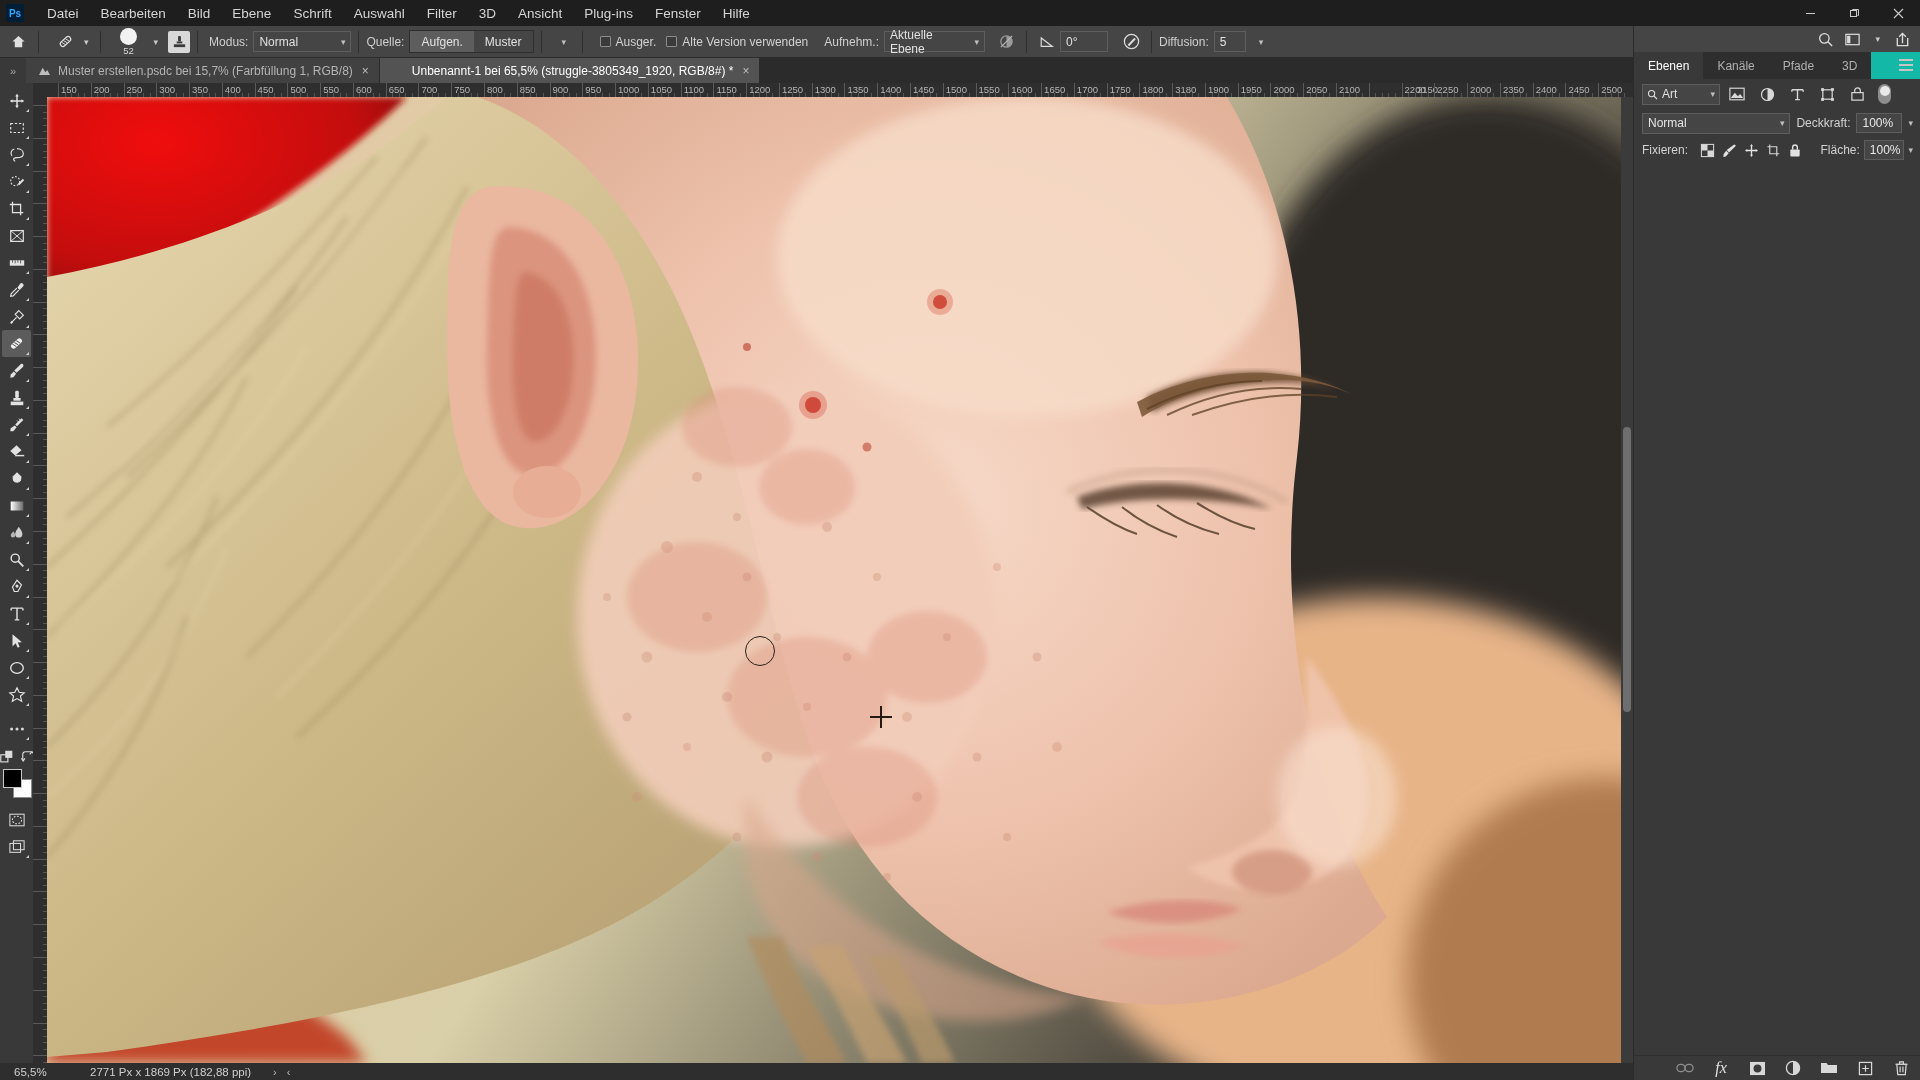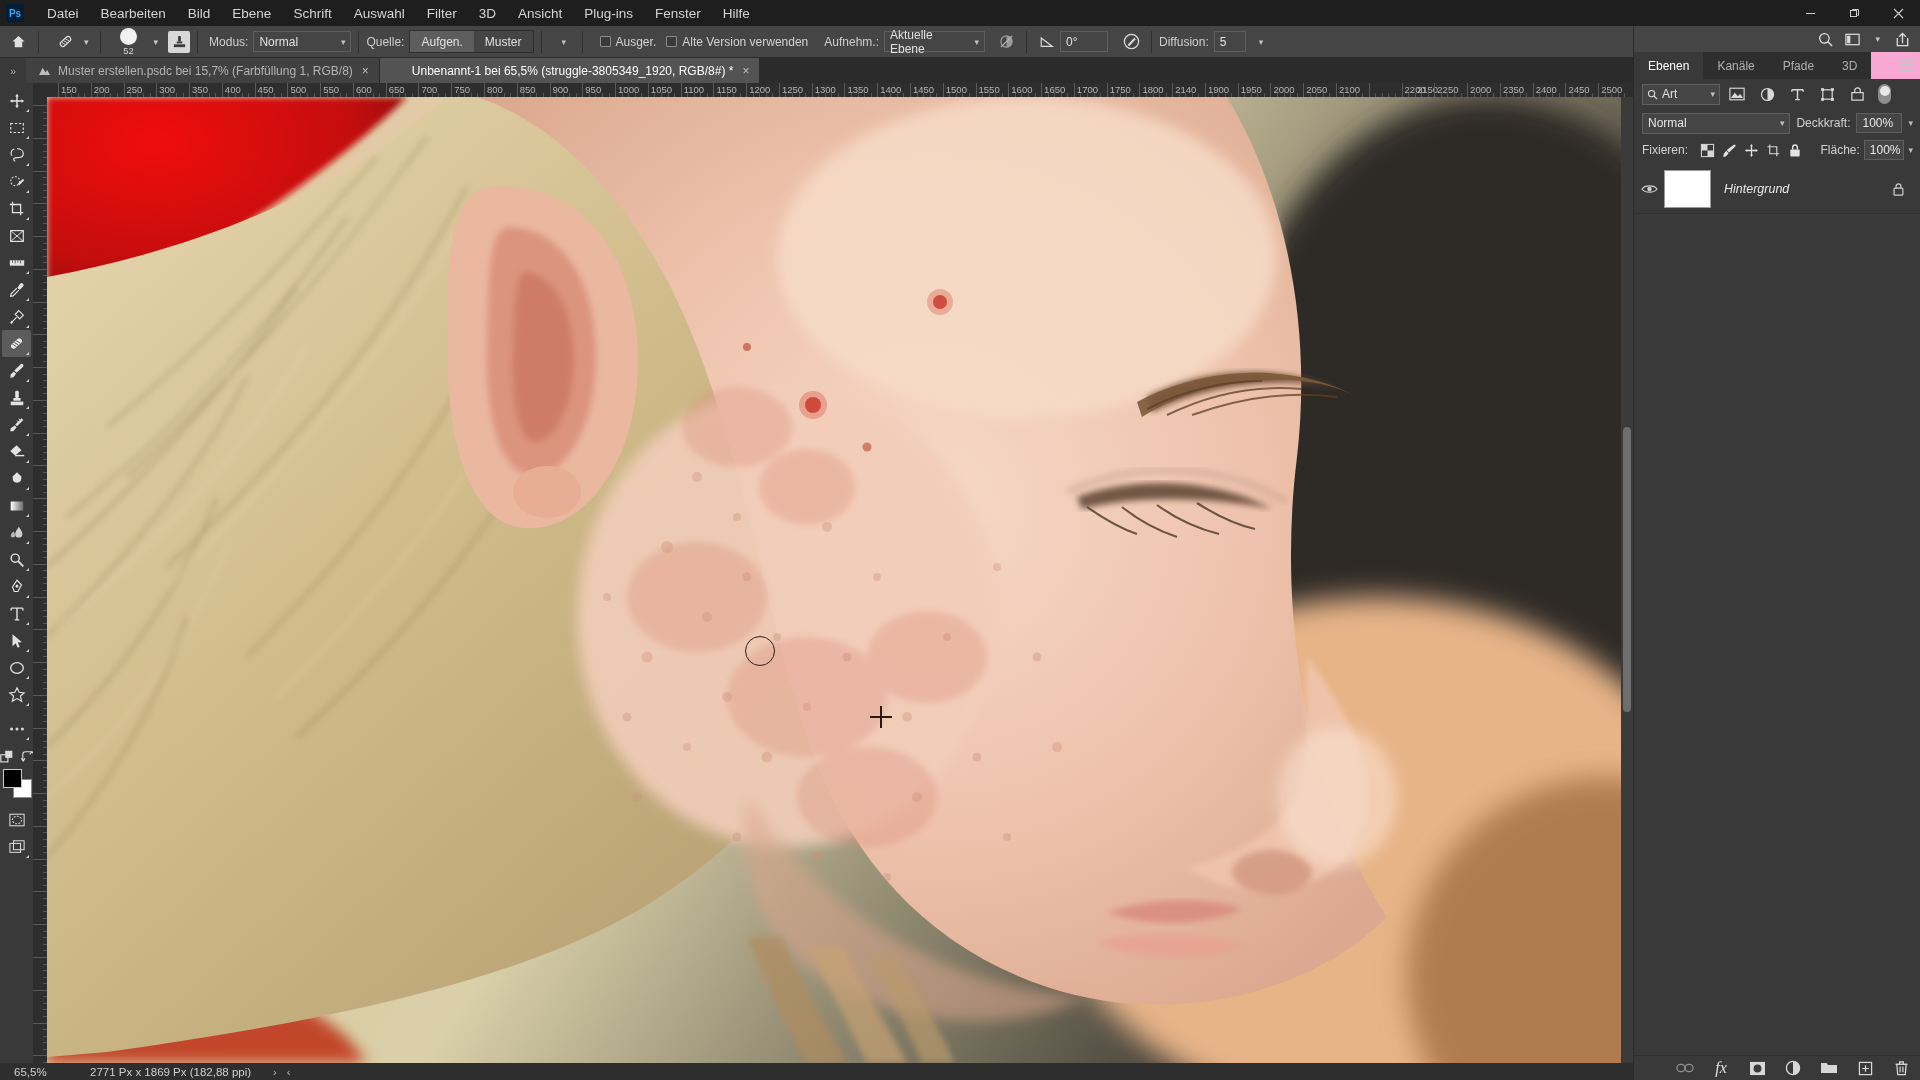--- a/index.html
+++ b/index.html
@@ -186,21 +186,21 @@
     position:absolute; left:1633px; top:26px; width:287px; height:1054px;
     background:#393939; border-left:1px solid #2b2b2b;
   }
   .dock-topbar {
     position:absolute; left:0; top:0; width:287px; height:26px;
     background:#454545; display:flex; align-items:center; justify-content:flex-end;
     padding-right:10px; gap:10px;
   }
   .panel-tabs {
     position:absolute; left:0; top:26px; width:287px; height:27px;
-    background:#f9a8d4; display:flex; align-items:stretch;
+    background:#14b8a6; display:flex; align-items:stretch;
   }
   .ptab {
     padding:0 14px; display:flex; align-items:center;
     font-size:12px; color:#b0b0b0; background:#2e2e2e;
   }
   .ptab.on { background:#393939; color:#fff; }
   .ptab-menu {
     position:absolute; right:8px; top:7px; width:14px; height:12px;
     display:flex; flex-direction:column; justify-content:space-between;
   }
@@ -860,21 +860,21 @@
       <div class="rtick minor" style="left: 1086.75px;"></div>
       <div class="rtick minor" style="left: 1093.3px;"></div>
       <div class="rtick minor" style="left: 1099.86px;"></div>
       <div class="rtick" style="left: 1106.41px;"></div>
       <div class="rlab" style="left: 1109.41px;">1800</div>
       <div class="rtick minor" style="left: 1112.96px;"></div>
       <div class="rtick minor" style="left: 1119.52px;"></div>
       <div class="rtick minor" style="left: 1126.07px;"></div>
       <div class="rtick minor" style="left: 1132.63px;"></div>
       <div class="rtick" style="left: 1139.18px;"></div>
-      <div class="rlab" style="left: 1142.18px;">2140</div>
+      <div class="rlab" style="left: 1142.18px;">3180</div>
       <div class="rtick minor" style="left: 1145.73px;"></div>
       <div class="rtick minor" style="left: 1152.29px;"></div>
       <div class="rtick minor" style="left: 1158.84px;"></div>
       <div class="rtick minor" style="left: 1165.4px;"></div>
       <div class="rtick" style="left: 1171.95px;"></div>
       <div class="rlab" style="left: 1174.95px;">1900</div>
       <div class="rtick minor" style="left: 1178.5px;"></div>
       <div class="rtick minor" style="left: 1185.06px;"></div>
       <div class="rtick minor" style="left: 1191.61px;"></div>
       <div class="rtick minor" style="left: 1198.17px;"></div>
@@ -1405,36 +1405,20 @@
           </svg>
       </div>
       <span class="op-label" style="margin-left:12px">Fläche:</span>
       <div class="op-box">
         <span>100%</span>
       </div>
       <span class="cv" style="color:#bfbfbf;font-size:9px">▾</span>
     </div>
 
     <div class="layers-list" id="layers-list">
-        <div class="layer-row">
-          <div class="eye">
-            <svg width="17" height="12" viewBox="0 0 18 12">
-              <path d="M1 6 C4 1.5 14 1.5 17 6 C14 10.5 4 10.5 1 6 Z" fill="none" stroke="#cfcfcf" stroke-width="1.2"></path>
-              <circle cx="9" cy="6" r="2.4" fill="#cfcfcf"></circle>
-            </svg>
-          </div>
-          <div class="thumb-box" style="background: rgb(255, 255, 255);"></div>
-          <span class="layer-name italic">Hintergrund</span>
-          <span class="lock-badge">
-            <svg width="13" height="15" viewBox="0 0 14 16">
-              <rect x="2.2" y="6.6" width="9.5" height="7.4" rx="1" fill="none" stroke="#cfcfcf" stroke-width="1.3"></rect>
-              <path d="M4.4 6.6 V4.5 a2.6 2.6 0 0 1 5.2 0 V6.6" fill="none" stroke="#cfcfcf" stroke-width="1.3"></path>
-            </svg>
-          </span>
-        </div>
       </div>
 
     <div class="panel-bottom">
       <div class="pb-ic">
         <svg width="18" height="12" viewBox="0 0 20 12">
             <rect x="1" y="2" width="9" height="8" rx="4" fill="none" stroke="#8f8f8f" stroke-width="1.4"></rect>
             <rect x="10" y="2" width="9" height="8" rx="4" fill="none" stroke="#8f8f8f" stroke-width="1.4"></rect>
           </svg>
       </div>
       <div class="pb-ic">

